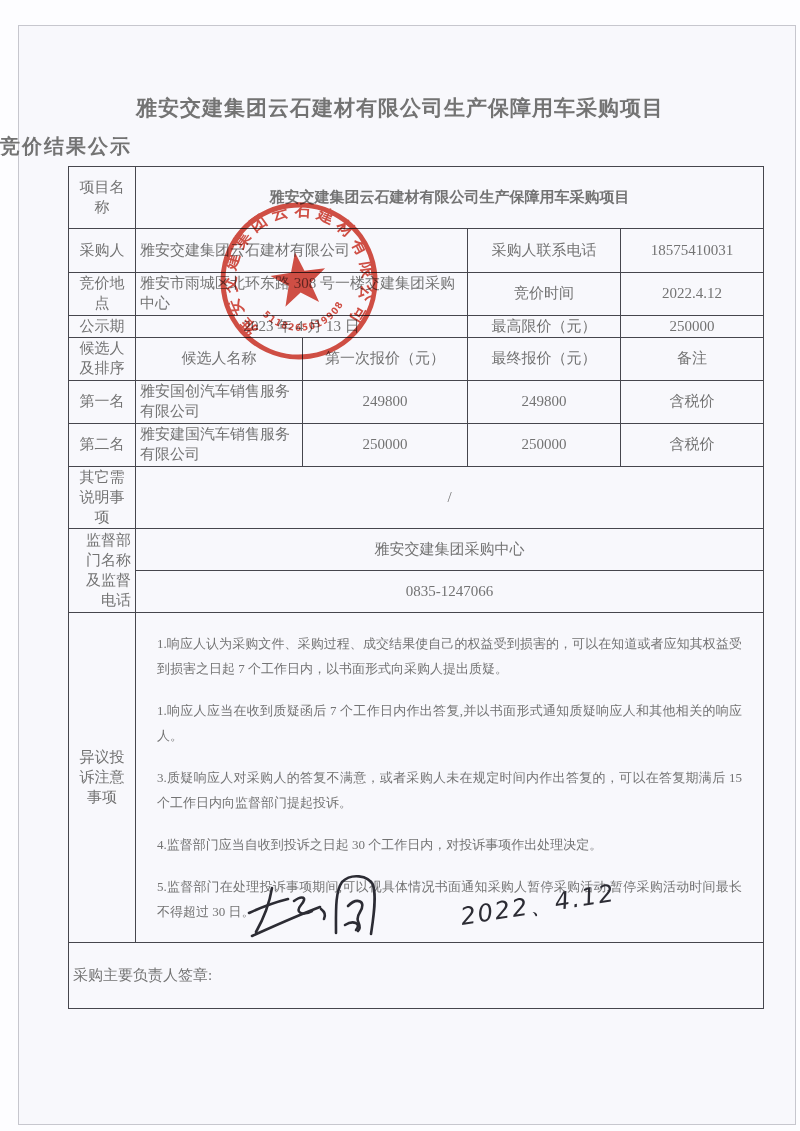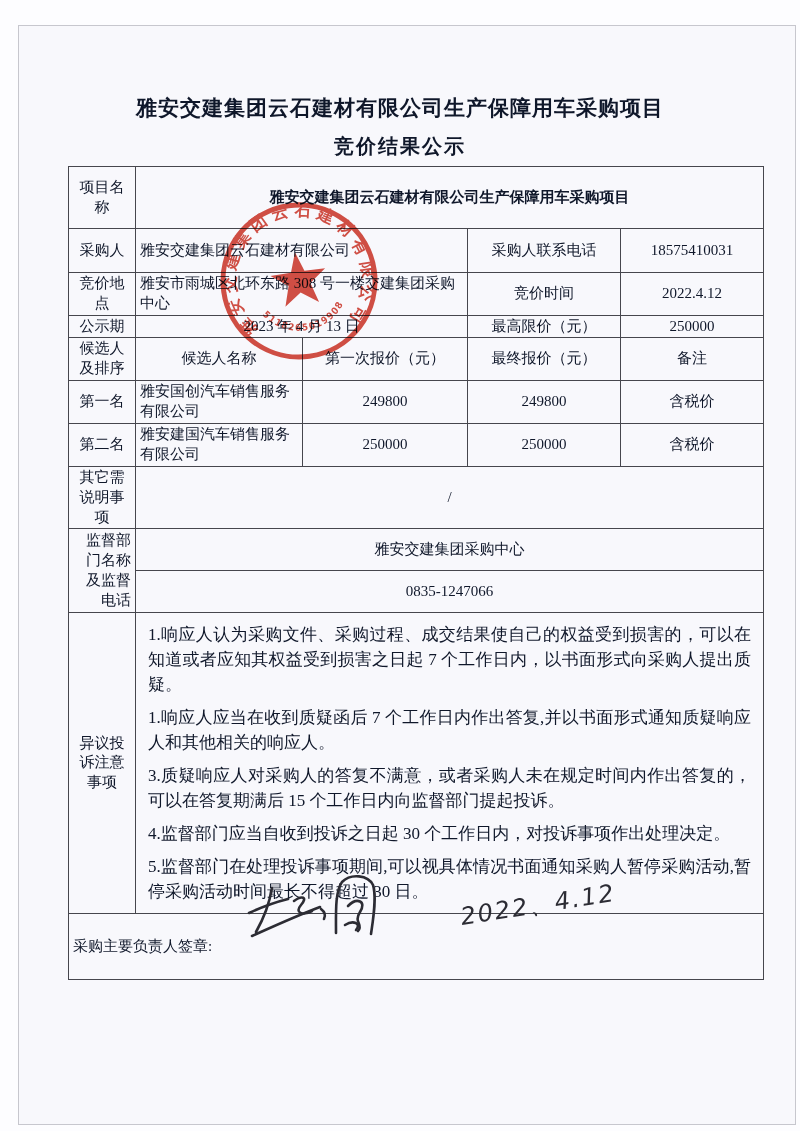--- a/index.html
+++ b/index.html
@@ -1,49 +1,49 @@
 <!DOCTYPE html>
 <html><head>
 <meta charset="utf-8">
 <style>
   html,body{margin:0;padding:0;background:#ffffff;}
   .page{
     position:relative;width:800px;height:1131px;
     background:#fdfdff;overflow:hidden;
     font-family:"Liberation Serif","DejaVu Serif",serif;
-    color:#0f172a;
+    color:#737373;
   }
   .scan-frame{
     position:absolute;left:18px;top:25px;width:778px;height:1100px;
     border:1px solid #c7c7ce;background:#f8f8fc;box-sizing:border-box;
   }
   .title{
     position:absolute;left:0;top:94px;width:800px;text-align:center;
     font-size:21px;font-weight:bold;letter-spacing:1px;
   }
   .subtitle{
-    position:absolute;left:0;top:133px;width:800px;text-align:center;
+    position:absolute;left:0;top:133px;width:800px;text-align:left;
     font-size:20px;font-weight:bold;letter-spacing:2px;
   }
   table.doc{
     position:absolute;left:68px;top:166px;width:695px;
     border-collapse:collapse;table-layout:fixed;
   }
   table.doc td{
     border:1px solid #46464d;
     font-size:15px;line-height:1.32;
     padding:1px 4px;vertical-align:middle;
     overflow:hidden;box-sizing:border-box;
   }
   td.lbl{text-align:center;}
   td.c{text-align:center;}
   td.l{text-align:left;}
   td.bold{font-weight:bold;}
   td.obj{vertical-align:middle;padding:6px 10px 6px 6px;}
-  td.obj p{margin:8px;font-size:17px;line-height:25px;text-align:justify;}
+  td.obj p{margin:17px;font-size:13px;line-height:25px;text-align:justify;}
   td.sup-lbl{text-align:right;}
   td.sig-cell{vertical-align:top;padding:3px 4px;margin-left:44px;}
   .stamp{position:absolute;left:214px;top:196px;width:170px;height:170px;
          mix-blend-mode:multiply;opacity:0.88;pointer-events:none;}
   .sig-svg{position:absolute;left:240px;top:872px;width:380px;height:72px;pointer-events:none;}
 </style>
 </head>
 <body>
 
 <div class="page">

